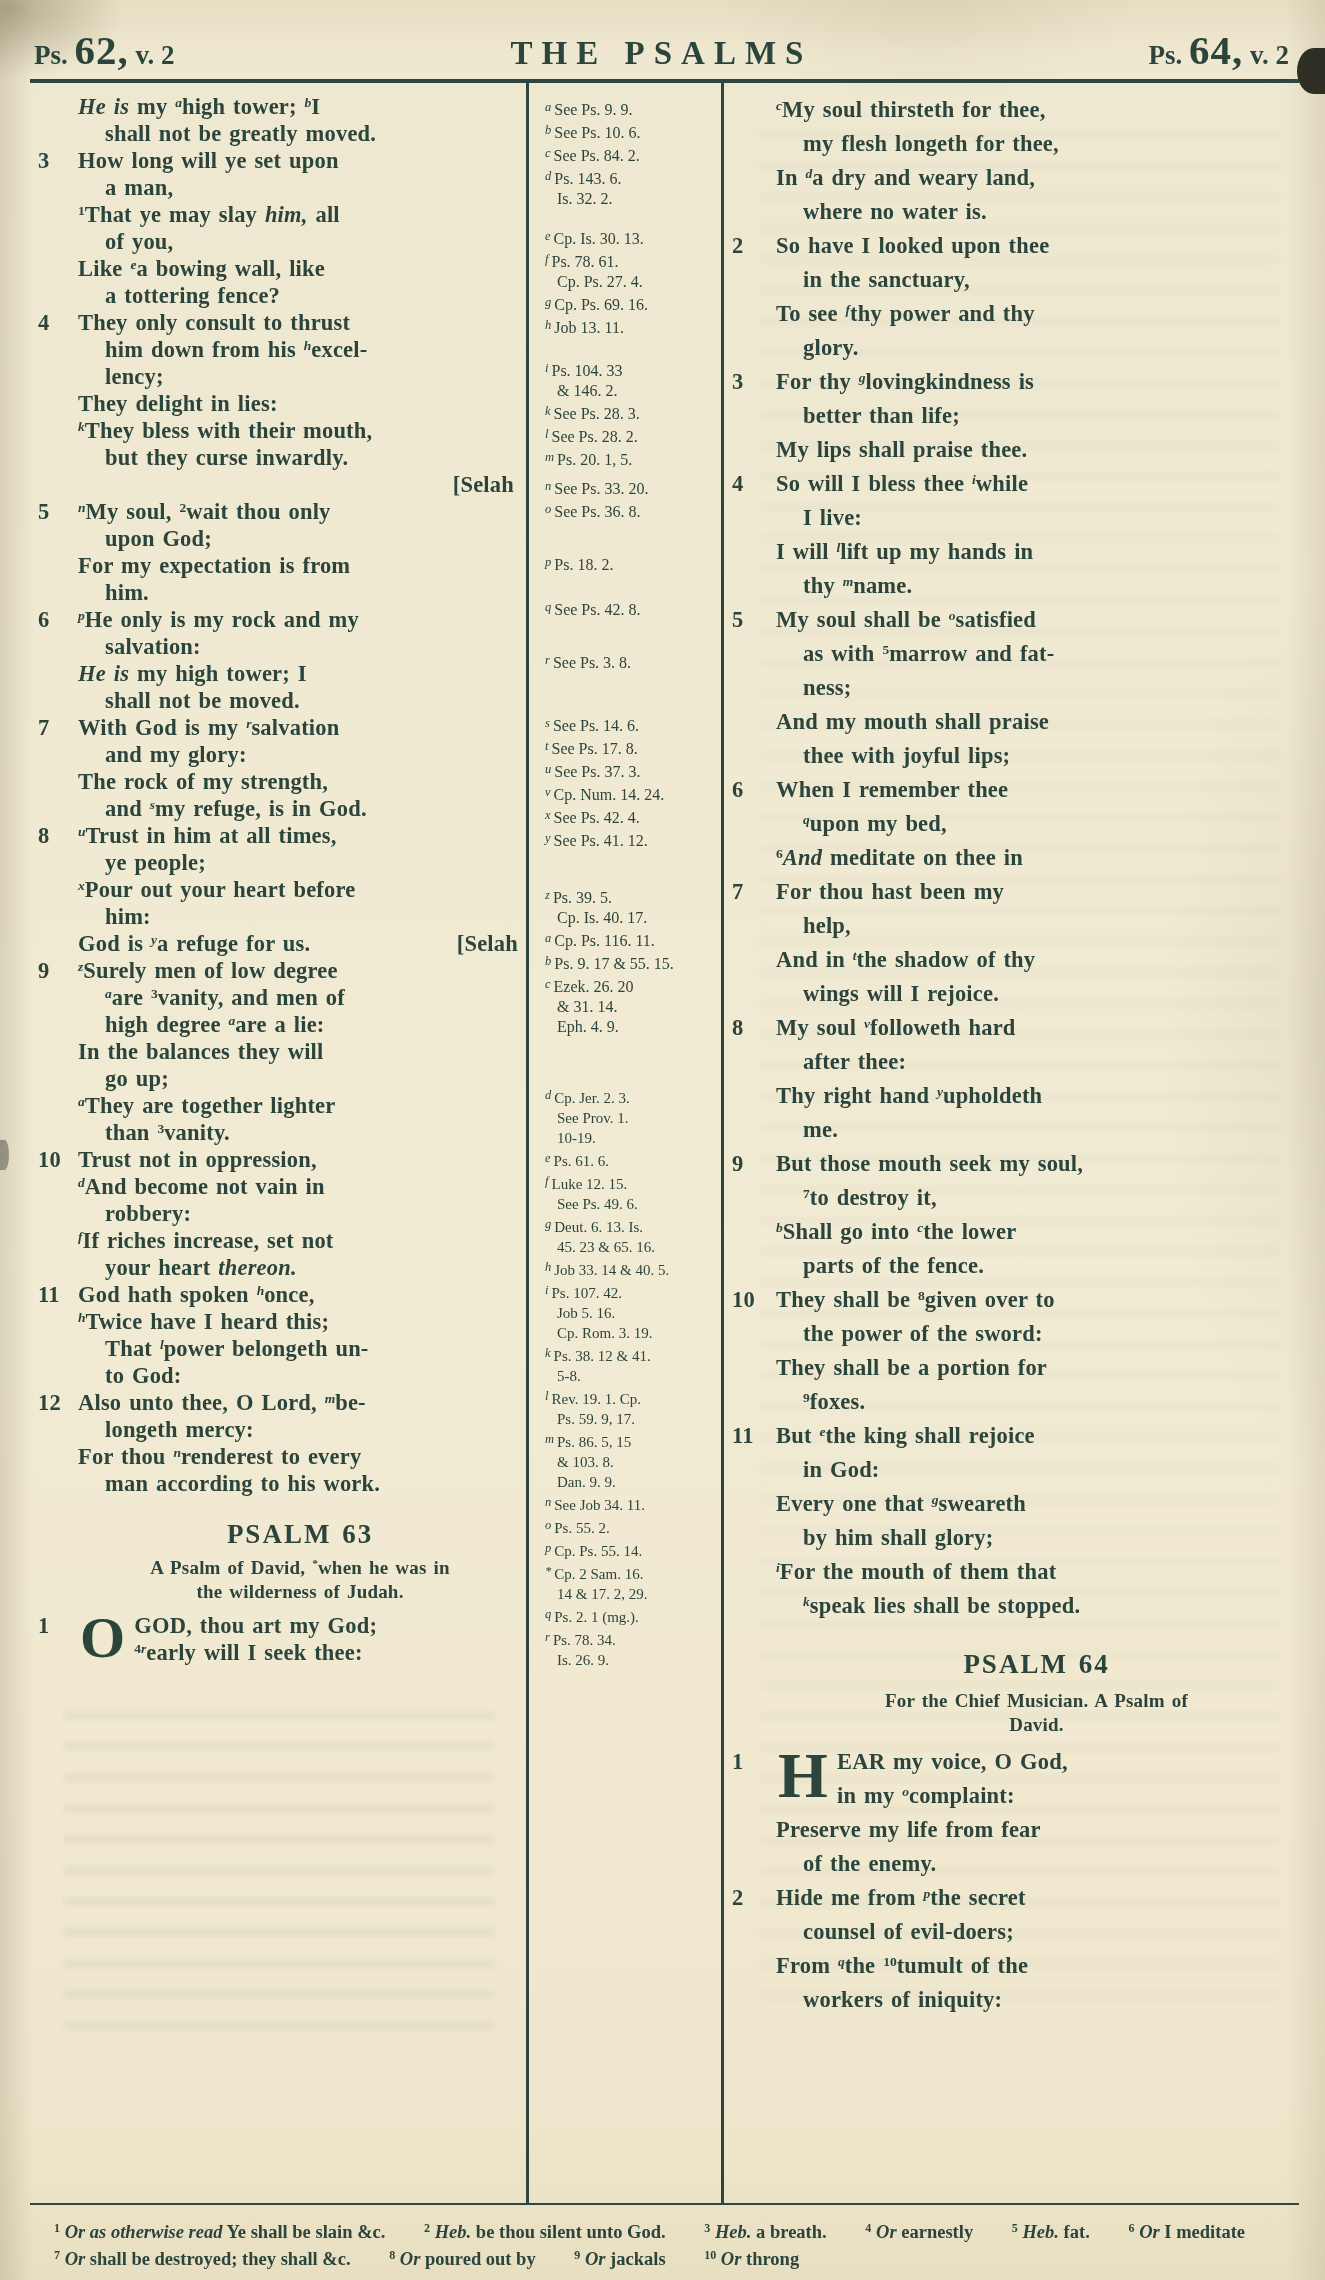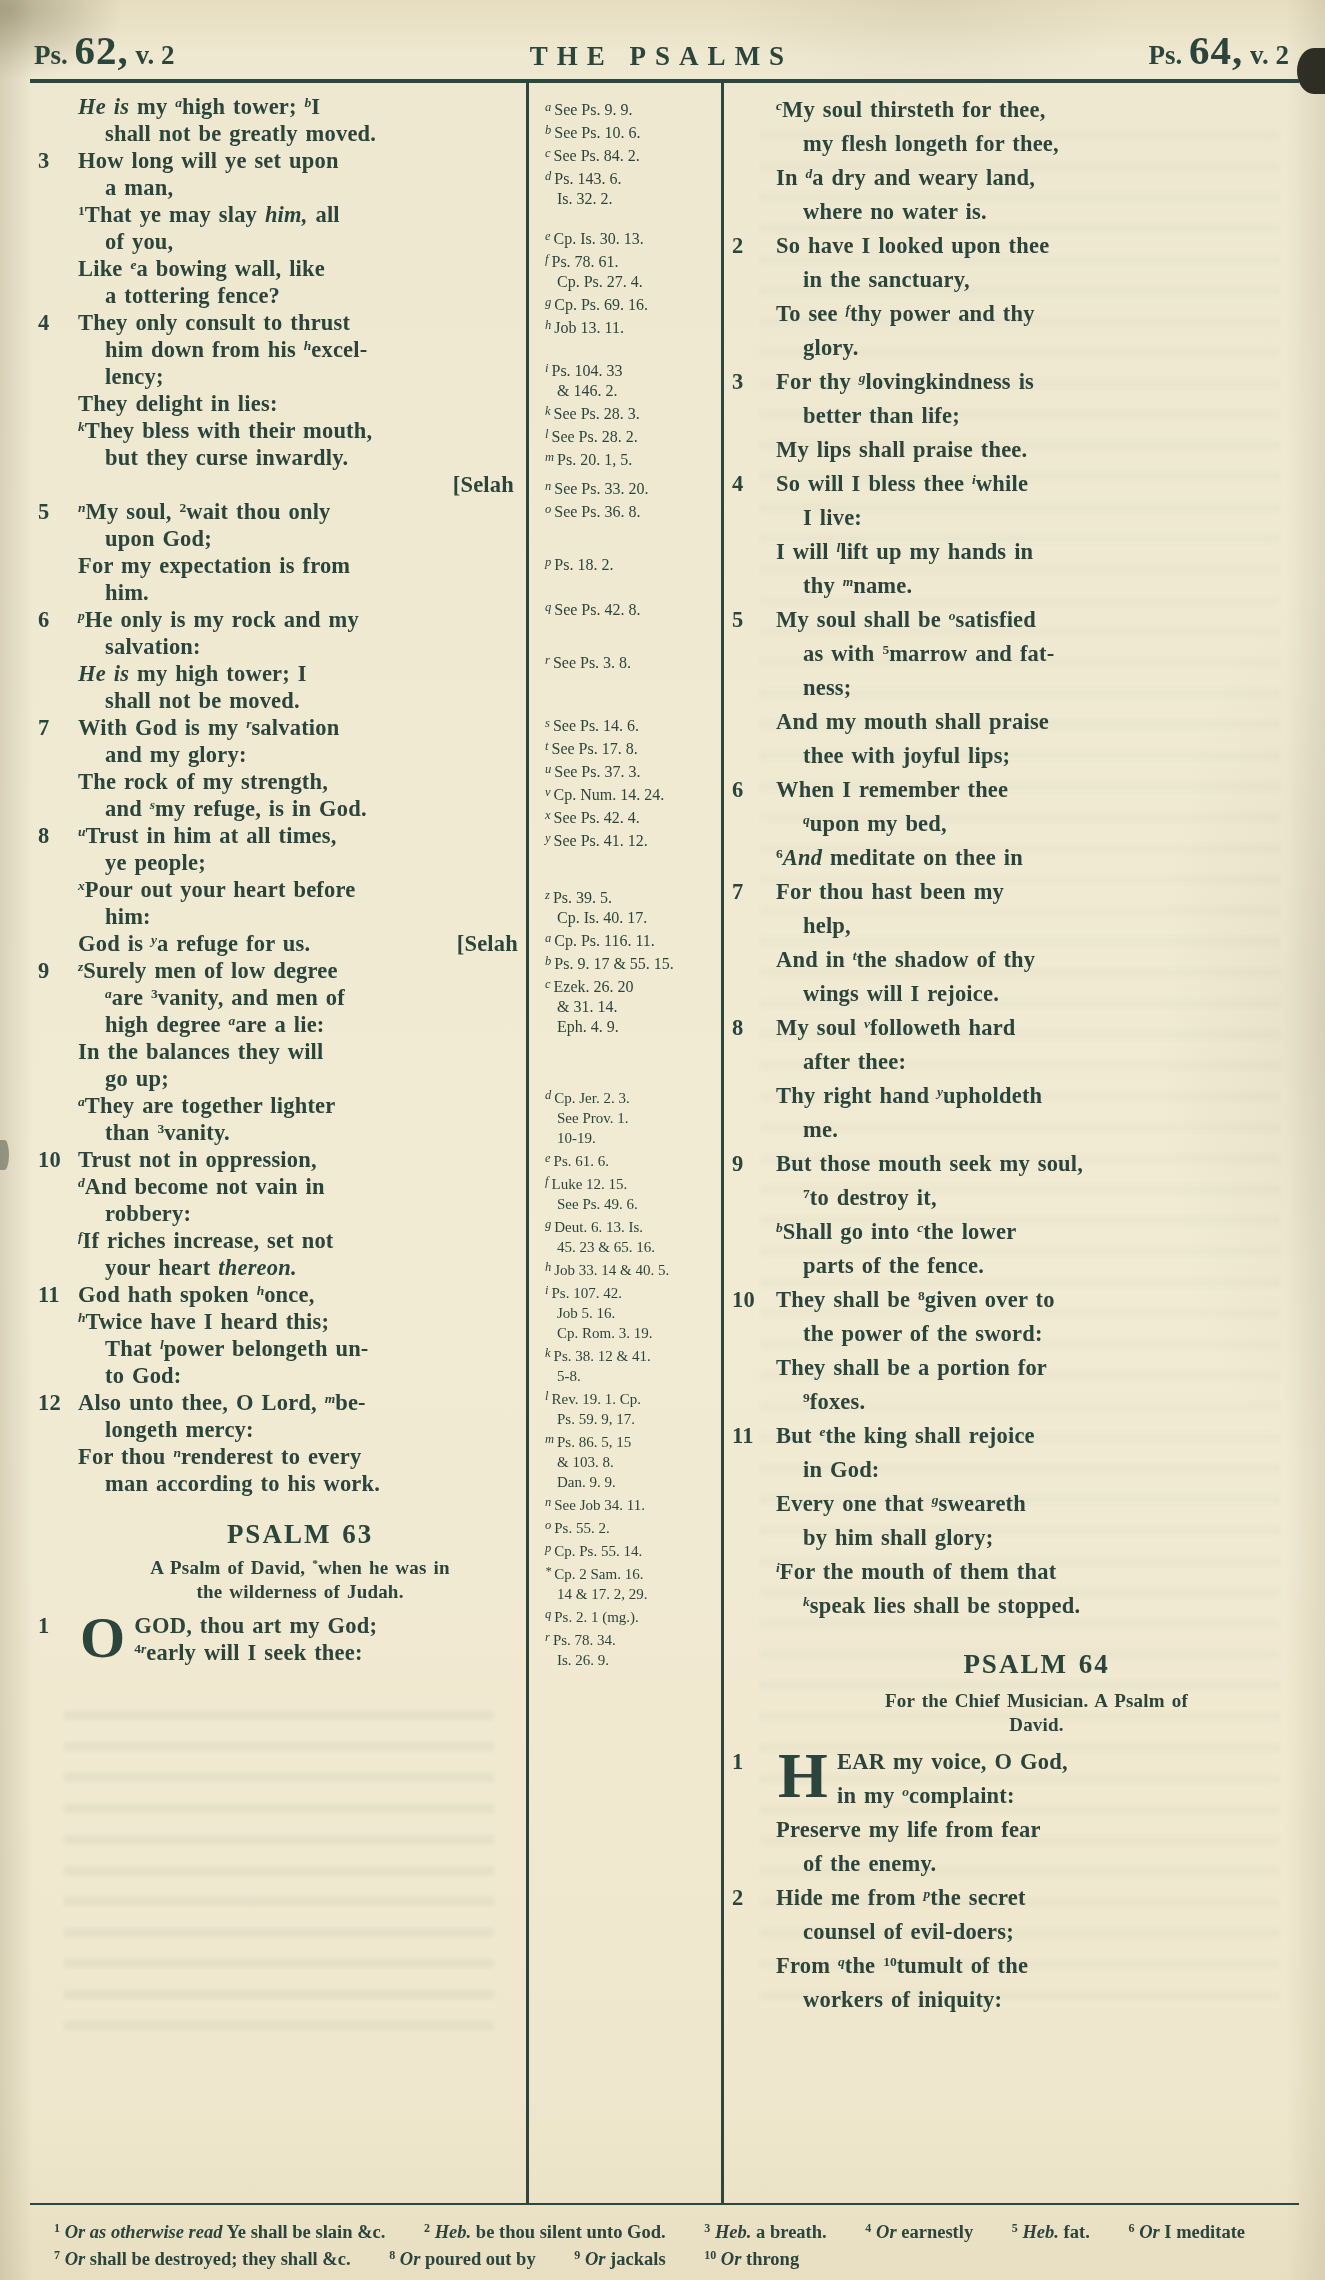--- a/index.html
+++ b/index.html
@@ -21,21 +21,21 @@
   .bleed-a{left:64px;top:1700px;width:430px;height:330px;opacity:.055}
   .bleed-b{left:760px;top:120px;width:520px;height:1880px;opacity:.028}
   .smudge-tr{position:absolute;top:48px;right:0;width:28px;height:46px;background:#14160f;
     border-radius:60% 0 0 60% / 50% 0 0 50%;opacity:.88}
   .smudge-l{position:absolute;top:1140px;left:0;width:9px;height:30px;background:#3a4038;
     border-radius:0 60% 60% 0;opacity:.45}
   .inner{position:absolute;left:30px;top:24px;right:26px;bottom:16px}
   .hdr{display:flex;justify-content:space-between;align-items:flex-end;padding:2px 10px 0 4px}
   .hdr .side{font-weight:bold;font-size:27px;white-space:nowrap}
   .hdr .side .big{font-size:41px;letter-spacing:1px}
-  .hdr .title{font-weight:bold;font-size:27px;letter-spacing:9px;padding-bottom:2px}
+  .hdr .title{font-weight:bold;font-size:33px;letter-spacing:9px;padding-bottom:2px}
   .rule-top{border-top:4px solid #2d473f;margin-top:5px}
   .cols{display:flex;align-items:stretch;height:2120px;overflow:hidden}
   .col-left{width:496px;padding:10px 4px 0 48px;font-size:22.5px;font-weight:bold;
     line-height:27px;word-spacing:2px;letter-spacing:.2px;overflow:hidden}
   .col-refs{width:198px;border-left:3px solid #2d473f;border-right:3px solid #2d473f;
     padding:14px 4px 0 16px;font-size:16px;line-height:20px;font-weight:normal;overflow:hidden}
   .col-right{flex:1;padding:10px 2px 0 52px;font-size:22.5px;font-weight:bold;
     line-height:34px;word-spacing:2px;letter-spacing:.2px;overflow:hidden}
   .line{position:relative}
   .ind1{padding-left:27px}

